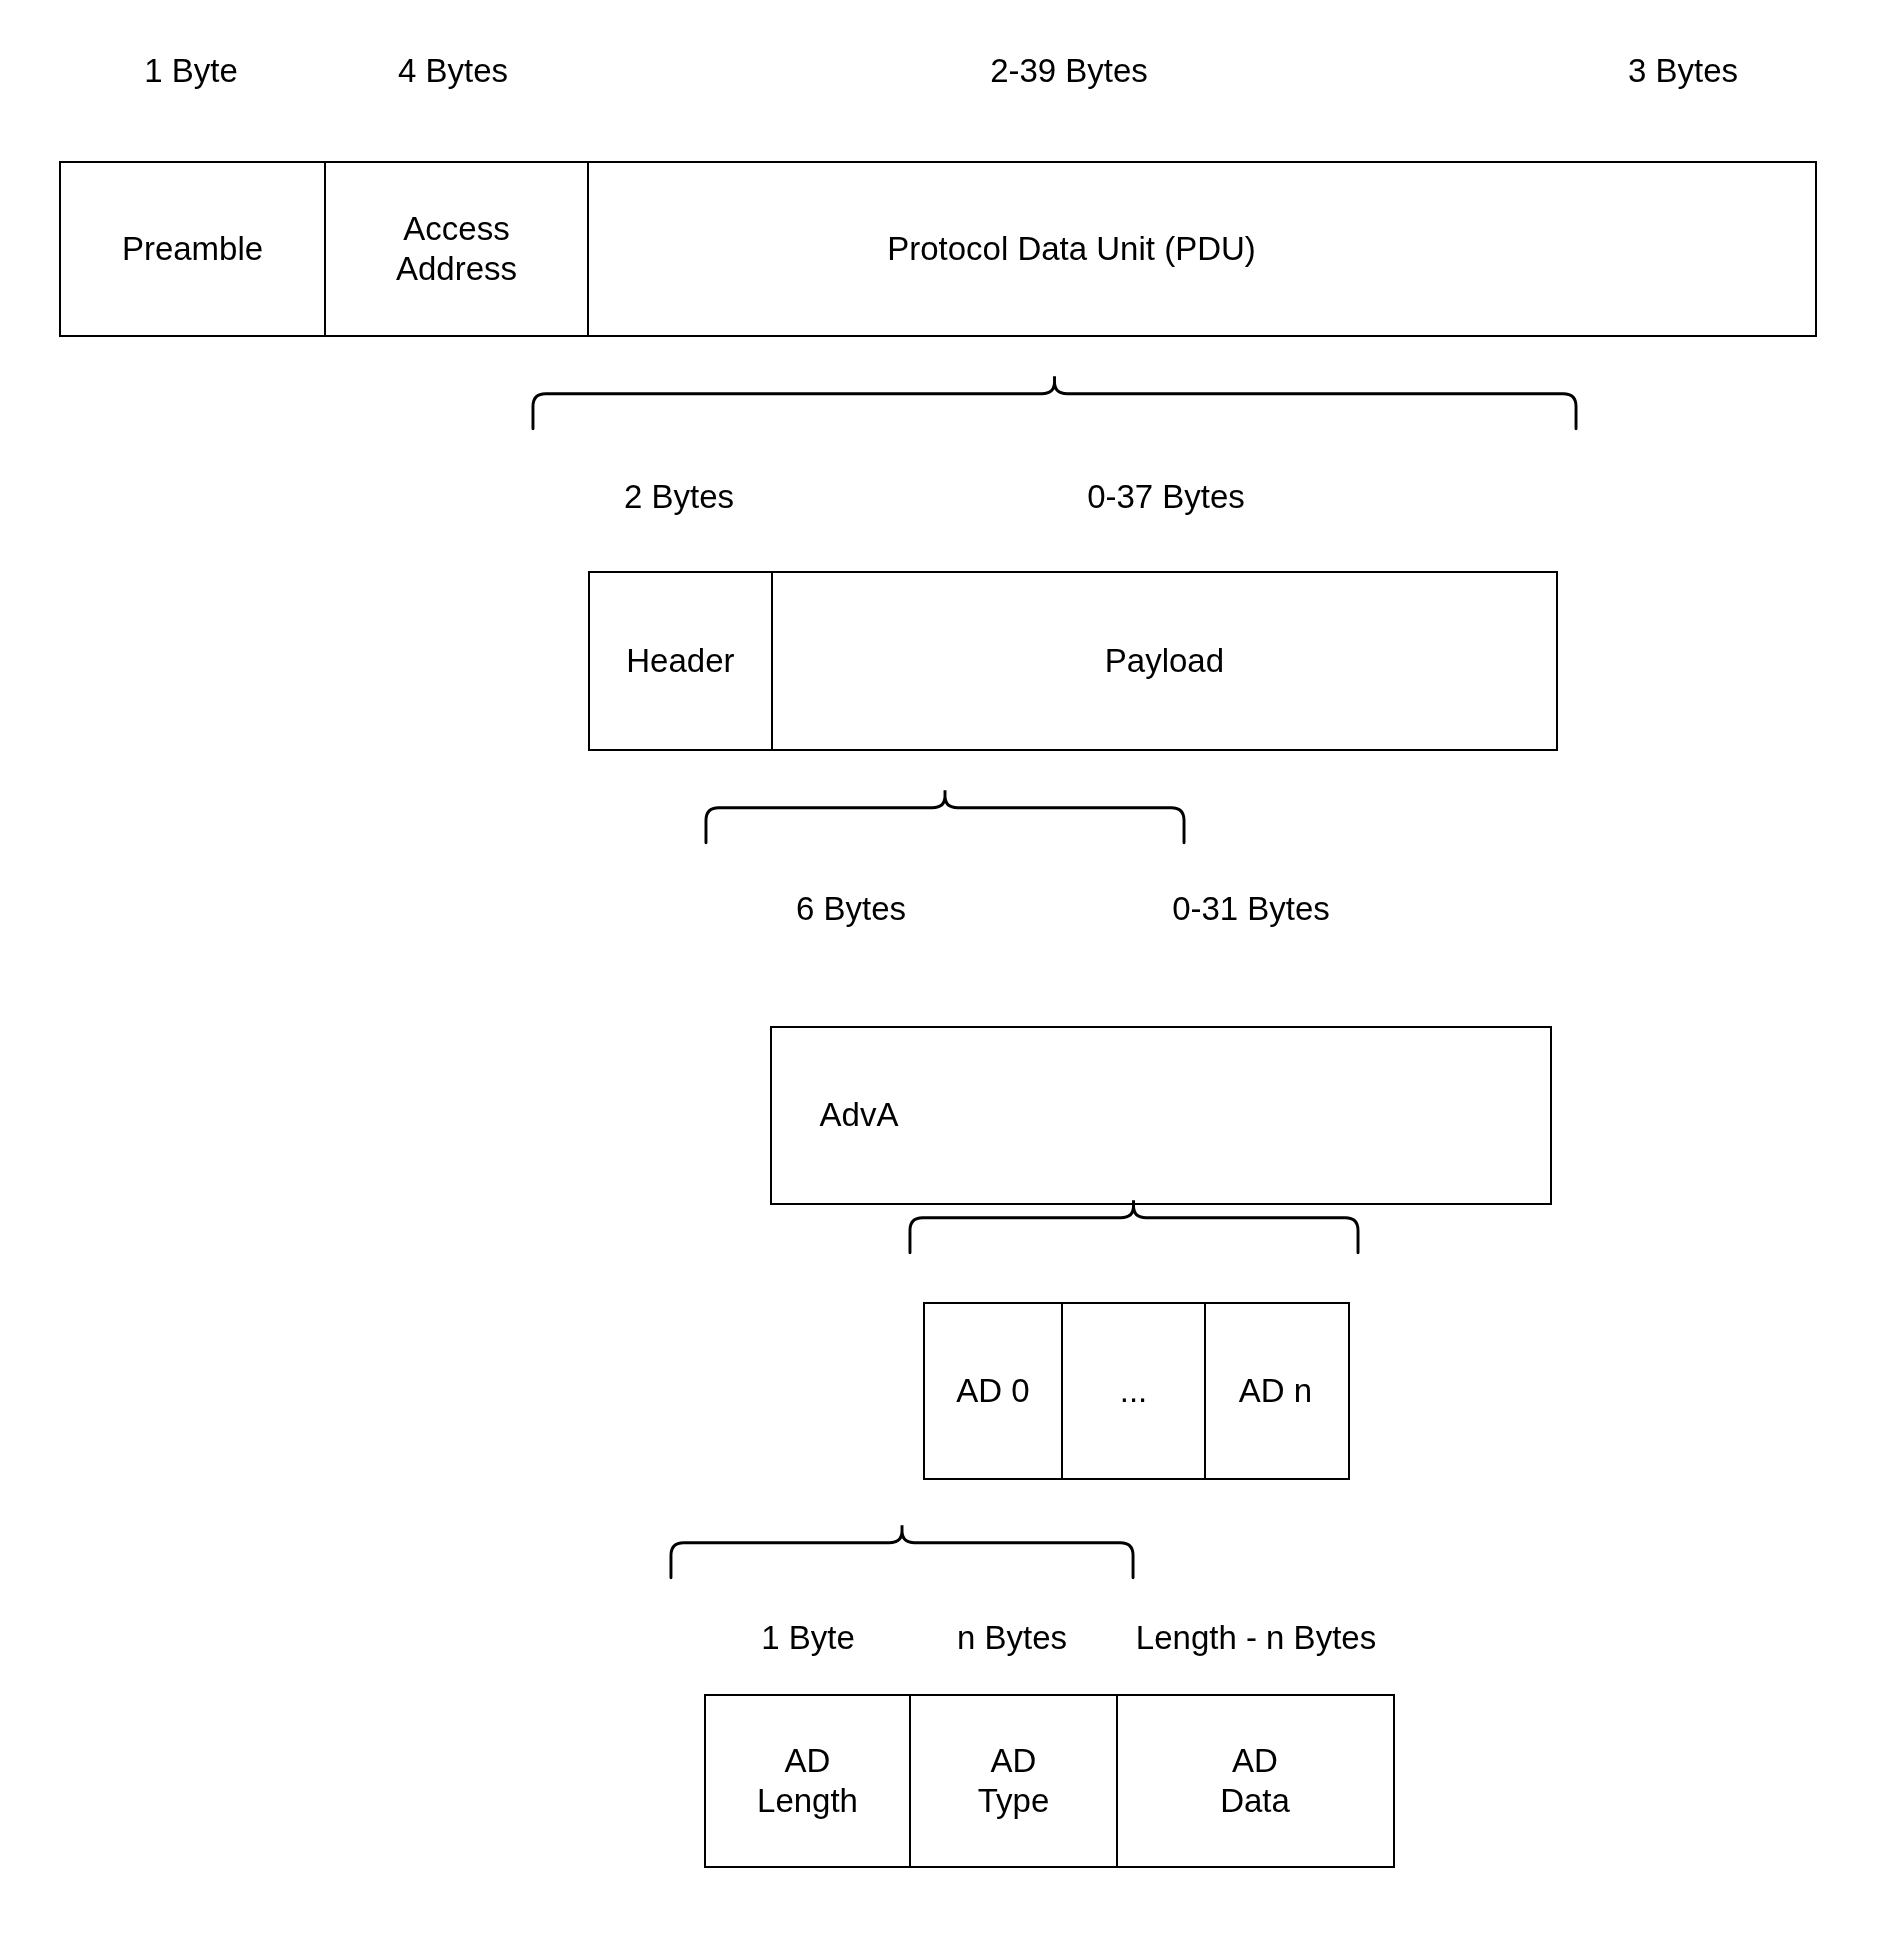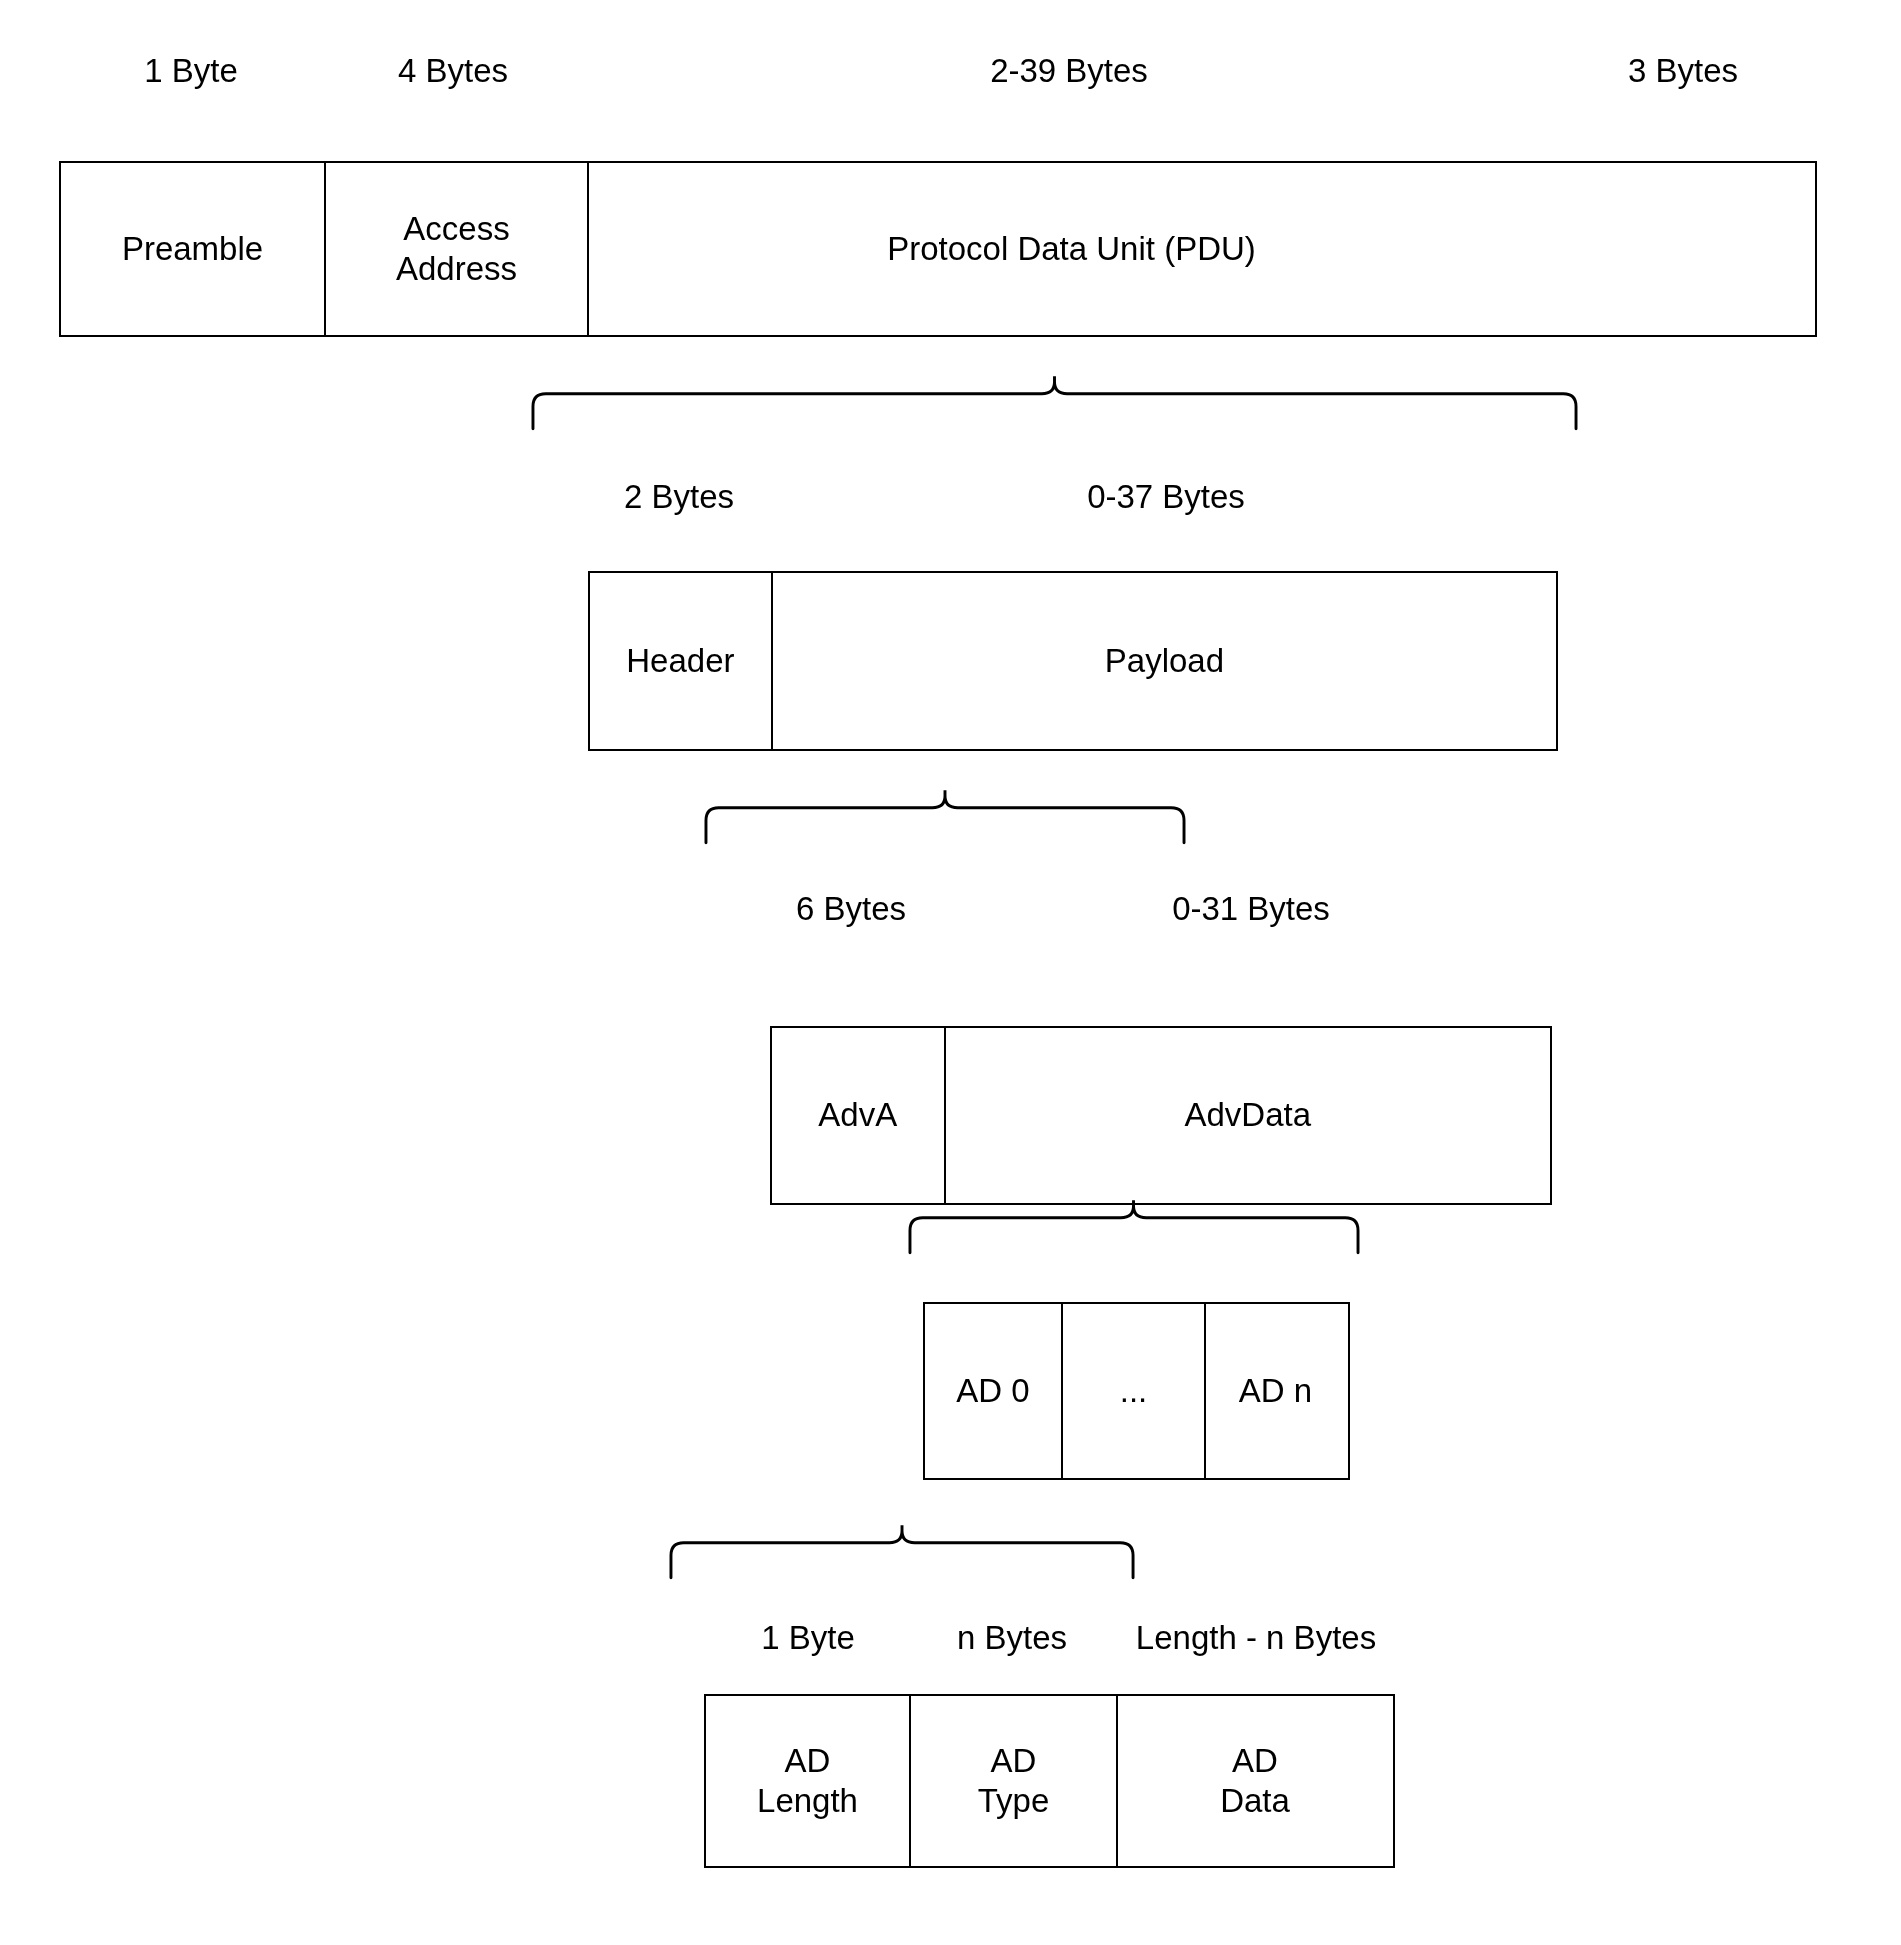--- a/index.html
+++ b/index.html
@@ -95,21 +95,20 @@
     <svg width="480" height="57" viewBox="0 0 492 58" fill="none">
       <path d="M1,56 L1,33 Q1,20 14,20 L233,20 Q246,20 246,8 L246,2 L246,8 Q246,20 259,20 L478,20 Q491,20 491,33 L491,56" stroke="#000000" stroke-width="3" fill="none" stroke-linecap="round"></path>
     </svg>
   </div>
 
   <div class="size-label" style="left:851px; top:889px;">6 Bytes</div>
   <div class="size-label" style="left:1251px; top:889px;">0-31 Bytes</div>
 
   <div class="row" style="left:770px; top:1026px; width:782px; height:179px;">
     <div class="cell" style="width:174px;">AdvA</div>
-    <div class="cell" style="width:606px;">AdvData</div>
   </div>
 
   <div class="brace" style="left:909px; top:1198px; width:450px; height:57px;">
     <svg width="450" height="57" viewBox="0 0 461 58" fill="none">
       <path d="M1,56 L1,33 Q1,20 14,20 L217,20 Q230,20 230,8 L230,2 L230,8 Q230,20 243,20 L447,20 Q460,20 460,33 L460,56" stroke="#000000" stroke-width="3" fill="none" stroke-linecap="round"></path>
     </svg>
   </div>
 
   <div class="row" style="left:923px; top:1302px; width:427px; height:178px;">
     <div class="cell" style="width:138px;">AD 0</div>

